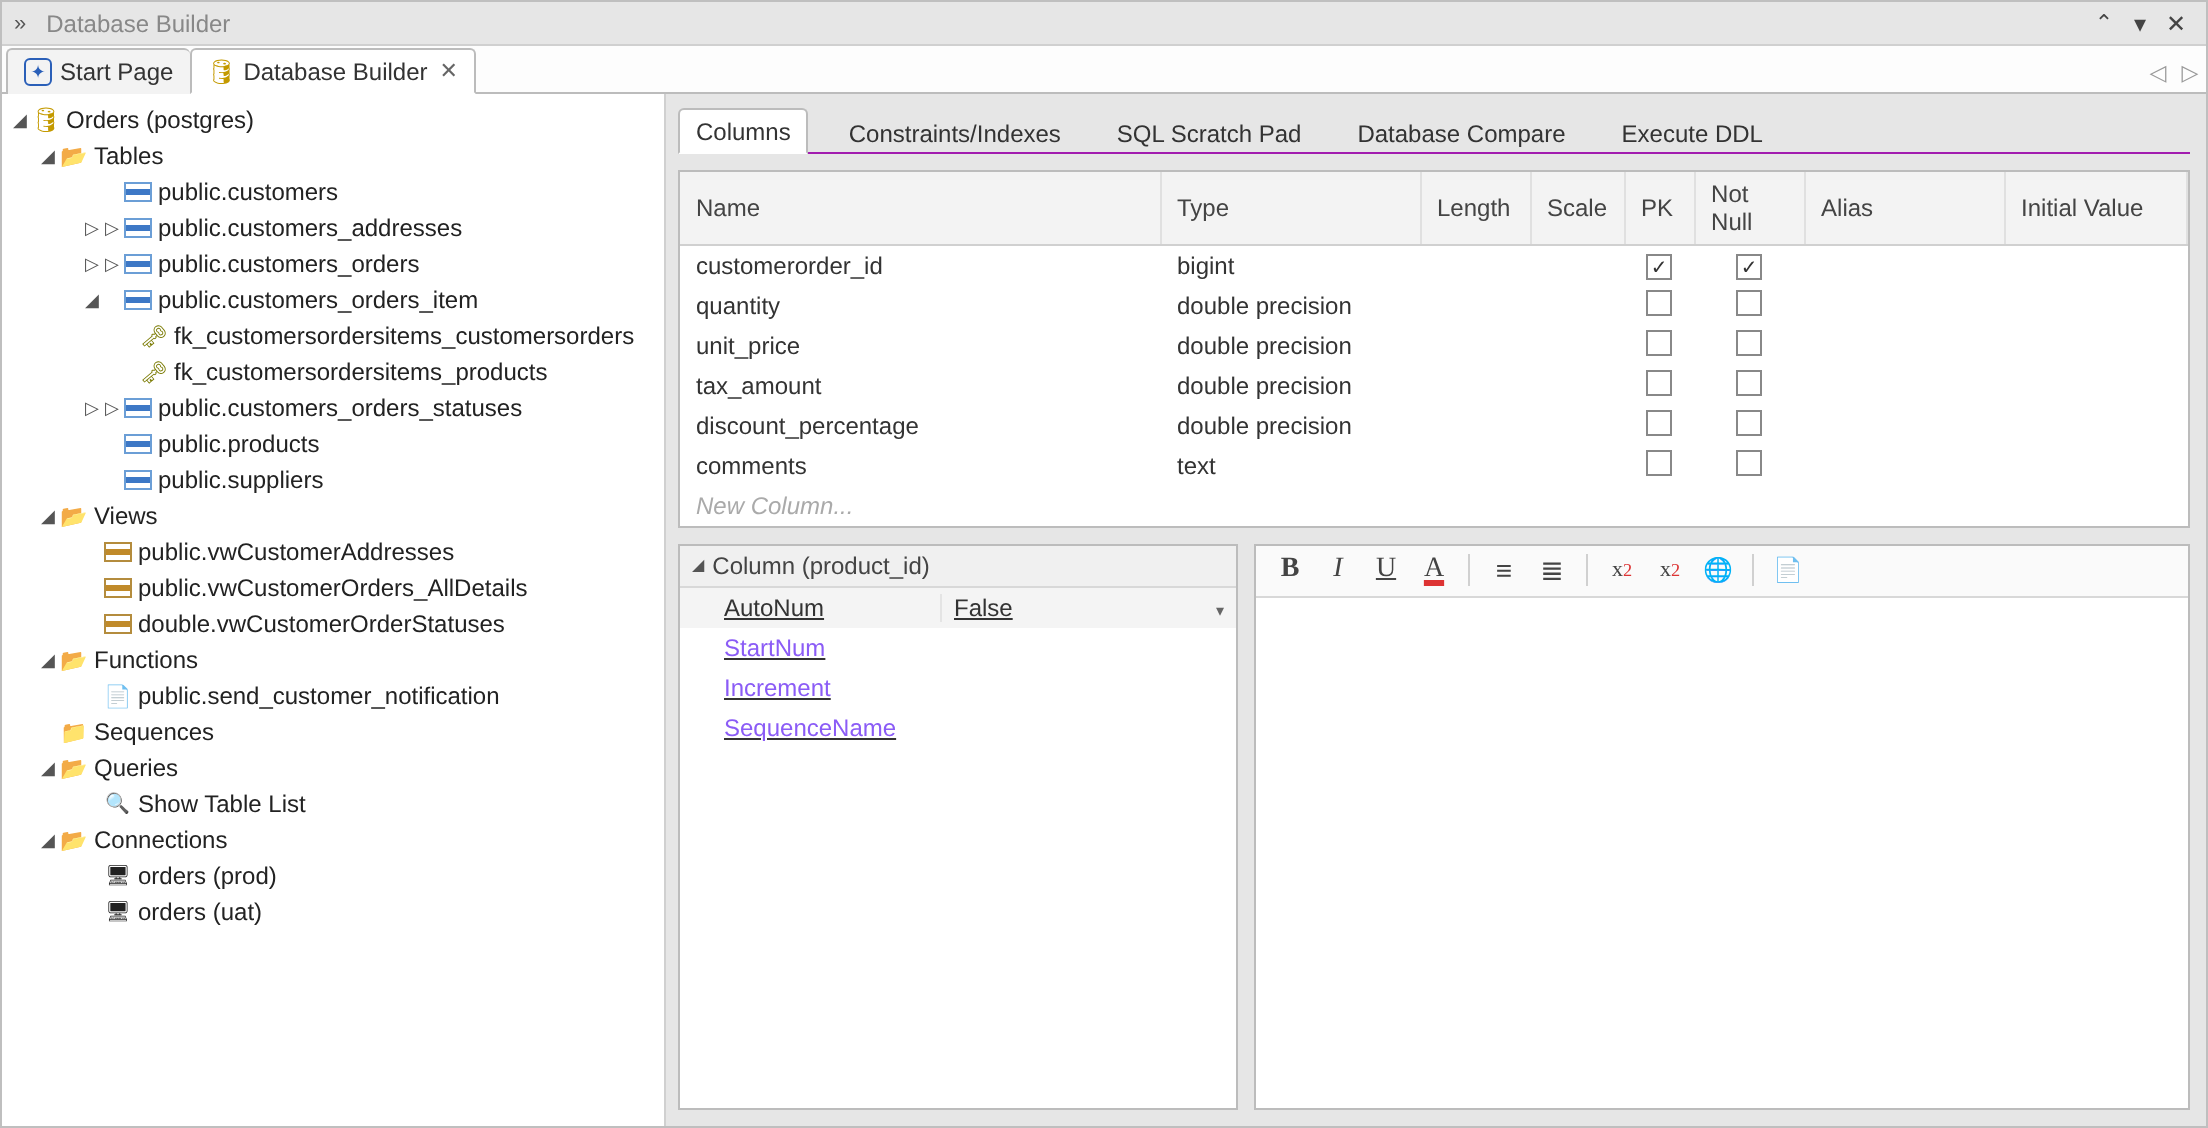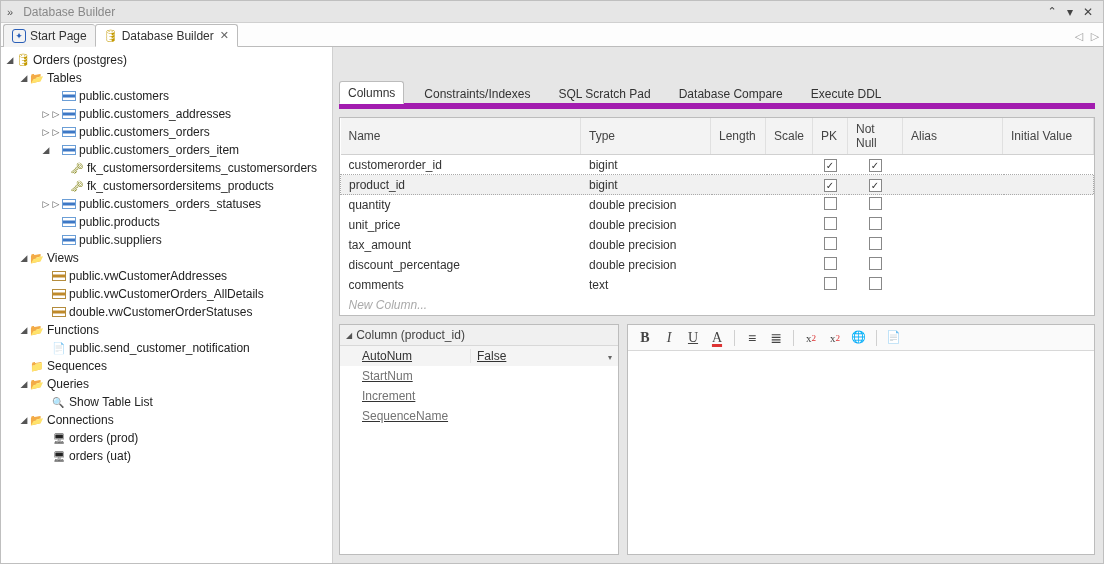--- a/index.html
+++ b/index.html
@@ -110,23 +110,22 @@
     background: #e6e6e6;
     display: flex;
     flex-direction: column;
     padding: 6px 8px 8px 6px;
     gap: 8px;
   }
   .subtabs {
     display: flex;
     align-items: flex-end;
     height: 24px;
-    border-bottom: 6px solid #a21caf;
+    border-bottom: 1px solid #a21caf;
     gap: 12px;
-    margin-top: 32px;
   }
   .subtab {
     padding: 4px 8px 3px 8px;
     font-size: 12px;
     color: #333;
     cursor: pointer;
     position: relative;
     top: 1px;
   }
   .subtab.active {
@@ -191,21 +190,21 @@
     padding: 3px 6px;
     font-size: 12px;
     color:#444;
     display:flex;
     align-items:center;
     gap:4px;
   }
   .props-hdr .tri { font-size:8px; color:#555;}
   .proprow { display:flex; height:20px; align-items:center;}
   .proprow .k { width: 130px; padding-left: 22px; font-size:12px; }
-  .proprow .k.dim { color:#737373; }
+  .proprow .k.dim { color:#8b5cf6; }
   .proprow .v { flex:1; font-size:12px; padding-left:6px; position:relative;}
   .proprow.alt { background:#f4f4f4;}
   .proprow .dd { position:absolute; right:6px; top:4px; font-size:8px; color:#666;}
   .props-body{ flex:1; border-top:none;text-decoration:underline;}
   .props .vline { border-left:1px solid #e4e4e4; }
 
   .editor {
     flex:1;
     border:1px solid #bcbcbc;
     background:#fff;
@@ -492,30 +491,20 @@
               <tr>
                 <td>customerorder_id</td>
                 <td>bigint</td>
                 <td></td>
                 <td></td>
                 <td class="center"><span class="chk on"></span></td>
                 <td class="center"><span class="chk on"></span></td>
                 <td></td>
                 <td></td>
               </tr>
-              <tr class="sel">
-                <td>product_id</td>
-                <td>bigint</td>
-                <td></td>
-                <td></td>
-                <td class="center"><span class="chk on"></span></td>
-                <td class="center"><span class="chk on"></span></td>
-                <td></td>
-                <td></td>
-              </tr>
               <tr>
                 <td>quantity</td>
                 <td>double precision</td>
                 <td></td>
                 <td></td>
                 <td class="center"><span class="chk"></span></td>
                 <td class="center"><span class="chk"></span></td>
                 <td></td>
                 <td></td>
               </tr>

